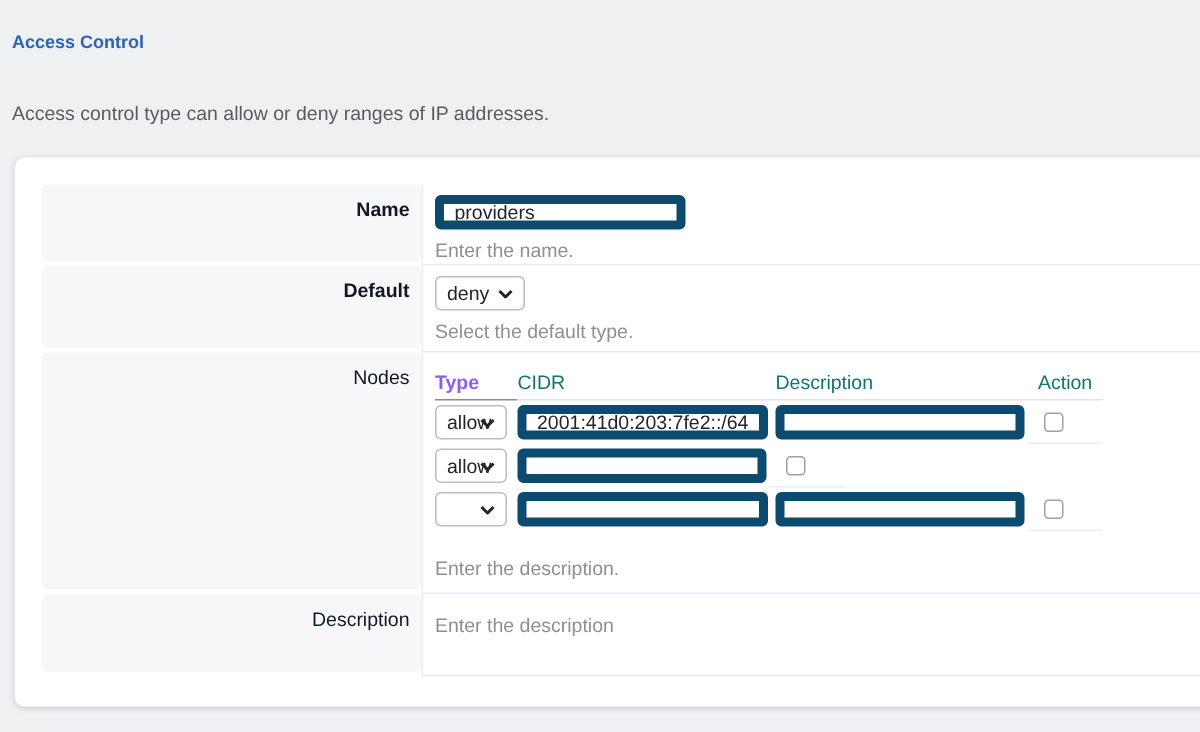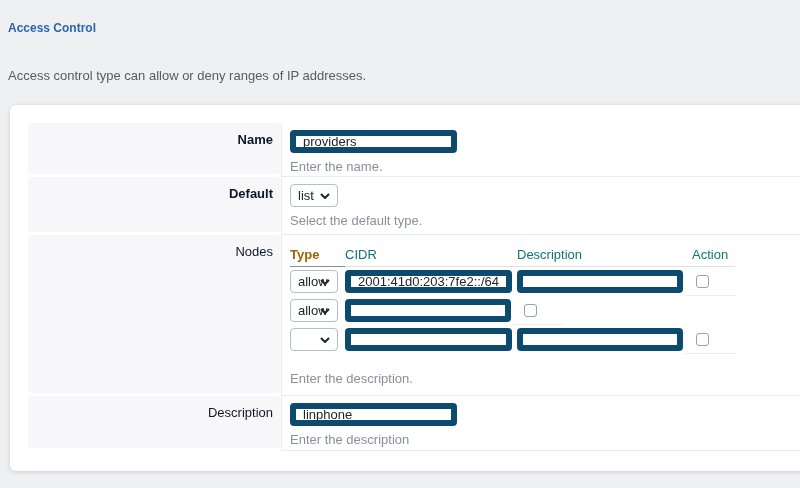--- a/index.html
+++ b/index.html
@@ -60,21 +60,21 @@
   .chev{flex:none;}
   
   .ntable{margin-top:1px;}
   .nhead{display:flex;height:24px;align-items:center;}
   .nhead .hcell{height:100%;display:flex;align-items:center;box-sizing:border-box;
     border-bottom:1px solid #dee2e6;color:#0f766e;}
   .col-type{width:55px;flex:none;}
   .col-cidr{width:172px;flex:none;}
   .col-desc{width:168px;flex:none;}
   .col-action{width:50px;flex:none;padding-left:7px;}
-  .nhead .hcell.col-type{border-bottom:1px solid #868e96;color:#a16207;font-weight:bold;cursor:pointer;}
+  .nhead .hcell.col-type{border-bottom:1px solid #868e96;color:#8b5cf6;font-weight:bold;cursor:pointer;}
   .nrow{display:flex;height:29px;align-items:center;}
   .ncell{height:100%;display:flex;align-items:center;box-sizing:border-box;}
   .ncell.col-action{border-bottom:1px solid #e9ecef;justify-content:flex-start;padding-left:11px;}
   .sel-type{width:48px;justify-content:space-between;}
   .in-cidr{width:167px;}
   .in-desc{width:166px;}
   .checkbox{
     width:13px;height:13px;border:1px solid #9aa1a9;border-radius:3px;
     background:#fff;display:inline-block;box-sizing:border-box;cursor:pointer;
   }
@@ -93,21 +93,21 @@
     <div class="fcontent">
       <input class="tinput w-main" type="text" value="providers" style="">
       <div class="hint">Enter the name.</div>
     </div>
   </div>
 
   <div class="frow frow-default">
     <div class="flabel bold">Default</div>
     <div class="fcontent">
       <div class="selbox">
-        <span class="seltext">list</span>
+        <span class="seltext">deny</span>
         <svg class="chev" width="10" height="6" viewBox="0 0 10 6">
             <polyline points="1,1 5,5 9,1" fill="none" stroke="#212529" stroke-width="2"></polyline>
           </svg>
       </div>
       <div class="hint">Select the default type.</div>
     </div>
   </div>
 
   <div class="frow frow-nodes">
     <div class="flabel">Nodes</div>
@@ -178,18 +178,17 @@
         </div>
       </div>
 
       <div class="hint nodes-hint">Enter the description.</div>
     </div>
   </div>
 
   <div class="frow frow-description">
     <div class="flabel">Description</div>
     <div class="fcontent">
-      <input class="tinput w-main" type="text" value="linphone" style="">
       <div class="hint">Enter the description</div>
     </div>
   </div>
 
 </div>
 
 </body></html>

